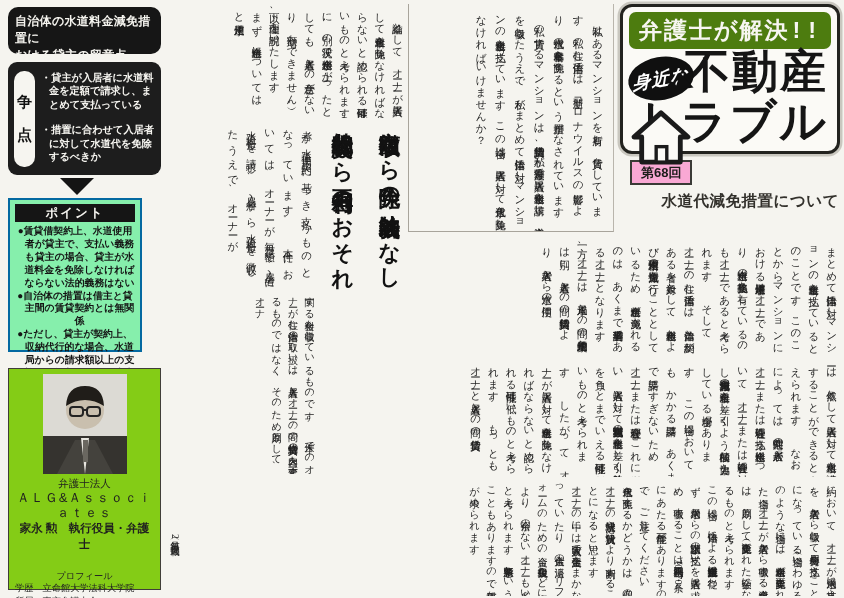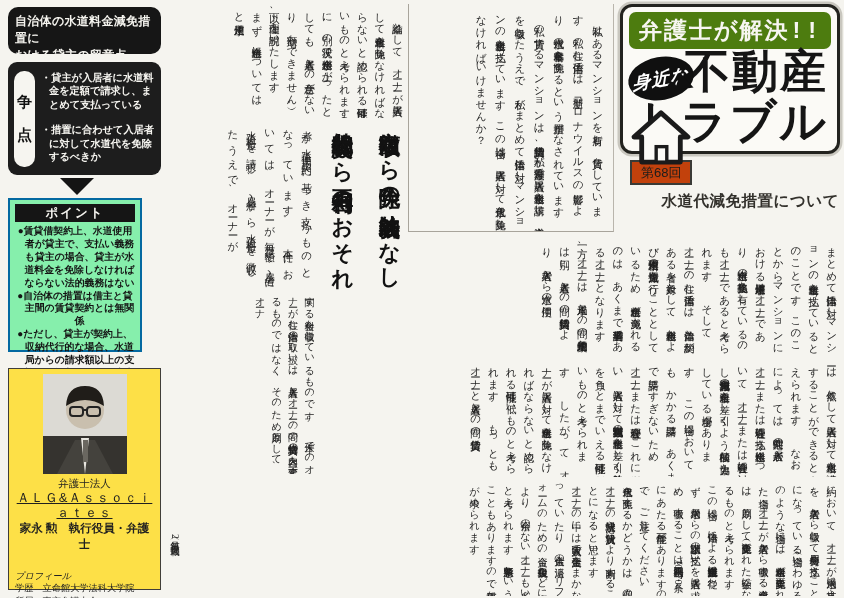--- a/index.html
+++ b/index.html
@@ -48,29 +48,29 @@
   .points-header{
     background:#151515;color:#f6f5f0;text-align:center;font-weight:bold;
     font-size:12.5px;height:18px;line-height:18px;margin-bottom:3px;letter-spacing:2px;
   }
   .points-item{
     font-size:9.9px;line-height:12.9px;font-weight:bold;color:#141414;
     text-indent:-9px;padding-left:9px;text-align:center;
   }
   .profile-box{
     position:absolute;left:8px;top:368px;width:153px;height:222px;
-    background:#fde047;border:1.5px solid #403e39;box-sizing:border-box;
+    background:#84cc16;border:1.5px solid #403e39;box-sizing:border-box;
     padding:5px 6px;font-family:var(--sans);text-align:center;
   }
   .photo{display:block;margin:0 auto 3px;}
   .firm-label{font-size:10.5px;line-height:13px;}
-  .firm-name{font-size:13px;letter-spacing:1px;line-height:15px;text-decoration:underline;}
+  .firm-name{font-size:13px;letter-spacing:1px;line-height:15px;}
   .lawyer-name{font-size:11.5px;font-weight:bold;line-height:16px;margin-bottom:18px;}
   .profile-small{text-align:left;font-size:9.2px;line-height:12.3px;color:#222;}
-  .profile-label{font-style:italic;}
+  .profile-label{text-align:center;}
   
   .masthead{
     position:absolute;left:620px;top:4px;width:220px;height:150px;
     background:#fbfaf6;border:3.5px solid #23231f;border-radius:12px;
     box-shadow:0 0 0 2.5px #c9c7bf;box-sizing:border-box;
   }
   .kicker{
     position:absolute;left:6px;right:6px;top:5px;height:37px;
     background:#4d7c0f;border-radius:7px;color:#f7f6f1;
     font-family:Liberation Mono, monospace;font-weight:bold;font-size:23px;letter-spacing:2px;
@@ -90,23 +90,23 @@
     content:"";position:absolute;right:-7px;bottom:0px;width:0;height:0;
     border:9px solid transparent;border-left:17px solid #101010;
     transform:rotate(30deg);
   }
   .bubble-text{
     color:#fff;font-family:var(--sans);font-weight:bold;font-style:italic;
     font-size:18px;letter-spacing:1px;transform:skewX(-6deg);
   }
   .house{position:absolute;left:7px;bottom:-14px;z-index:3;}
   .episode-badge{
-    position:absolute;left:630px;top:160px;background:#c2410c;
+    position:absolute;left:630px;top:160px;background:#f9a8d4;
     border:2px solid #3a3a36;padding:2px 9px 1px;
-    font-family:var(--sans);font-weight:normal;font-size:13px;color:#1d1d1b;text-align:right;
+    font-family:var(--sans);font-weight:bold;font-size:13px;color:#1d1d1b;text-align:right;
   }
   .subtitle{
     position:absolute;left:620px;top:190px;width:219px;text-align:right;
     font-family:var(--serif);font-weight:bold;color:#33312c;
     font-size:15.5px;line-height:22px;letter-spacing:.5px;
   }
   
   .vband{
     position:absolute;writing-mode:vertical-rl;overflow:hidden;
     font-family:var(--serif);color:#1f1f1f;

